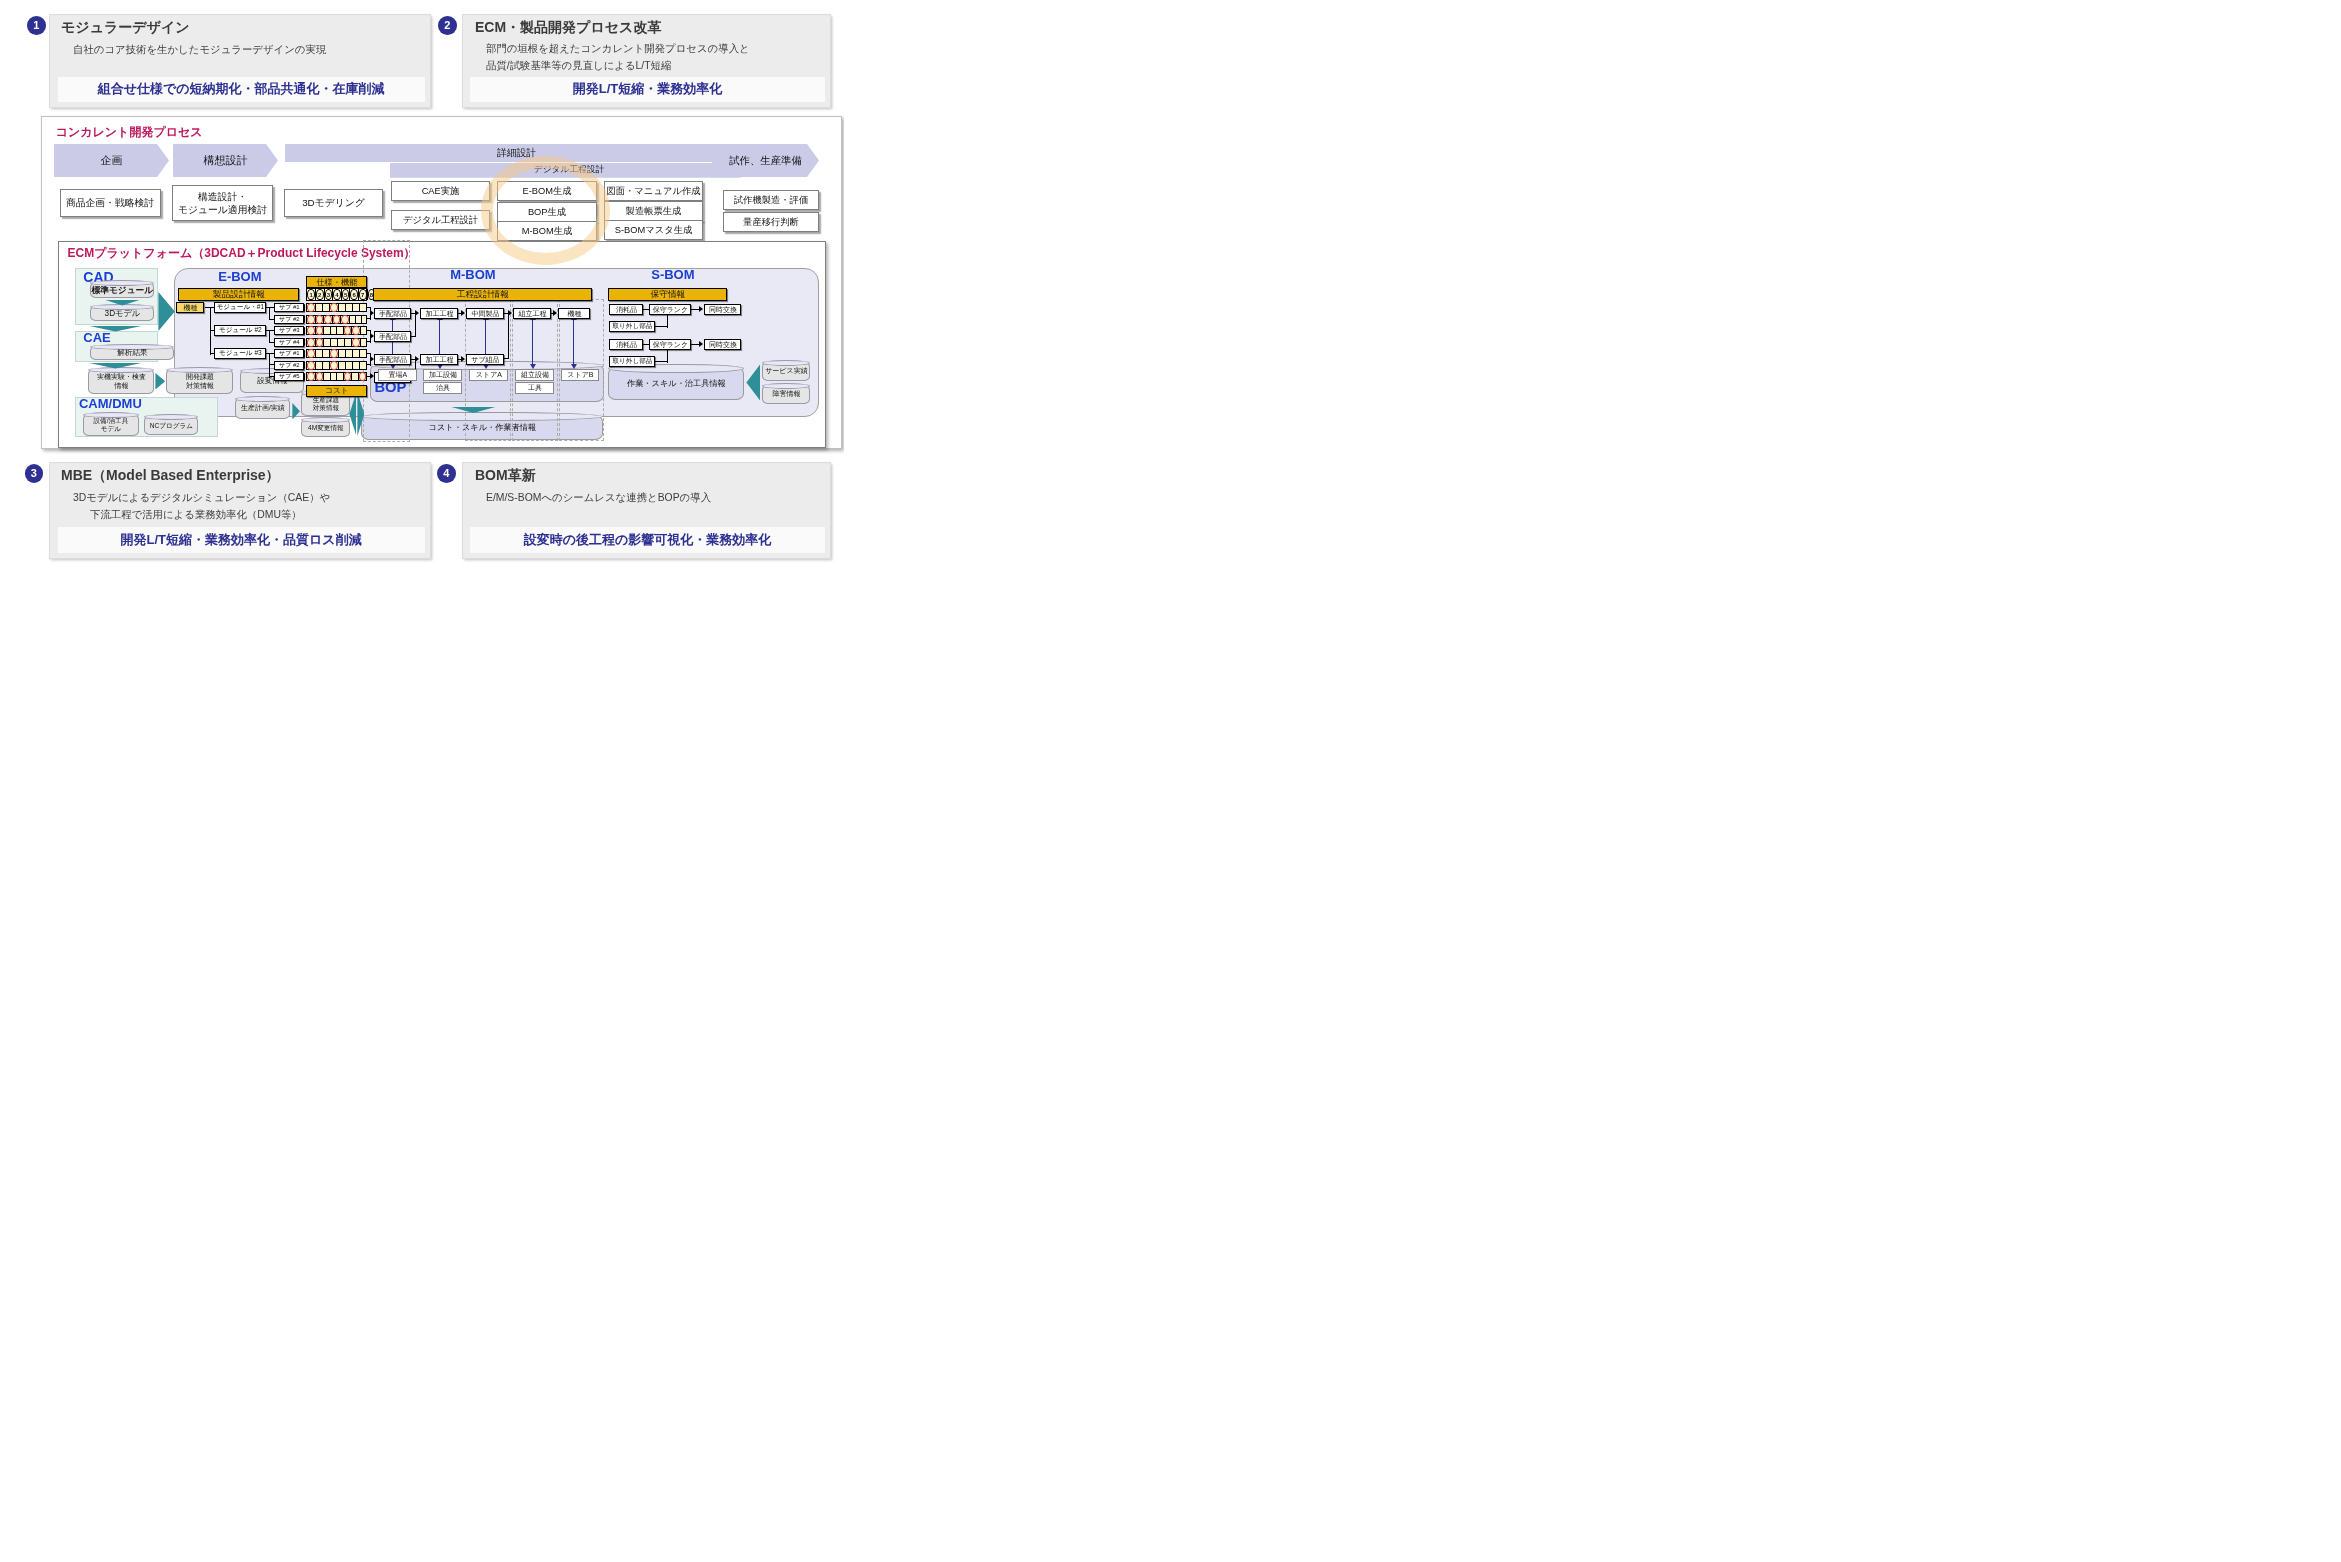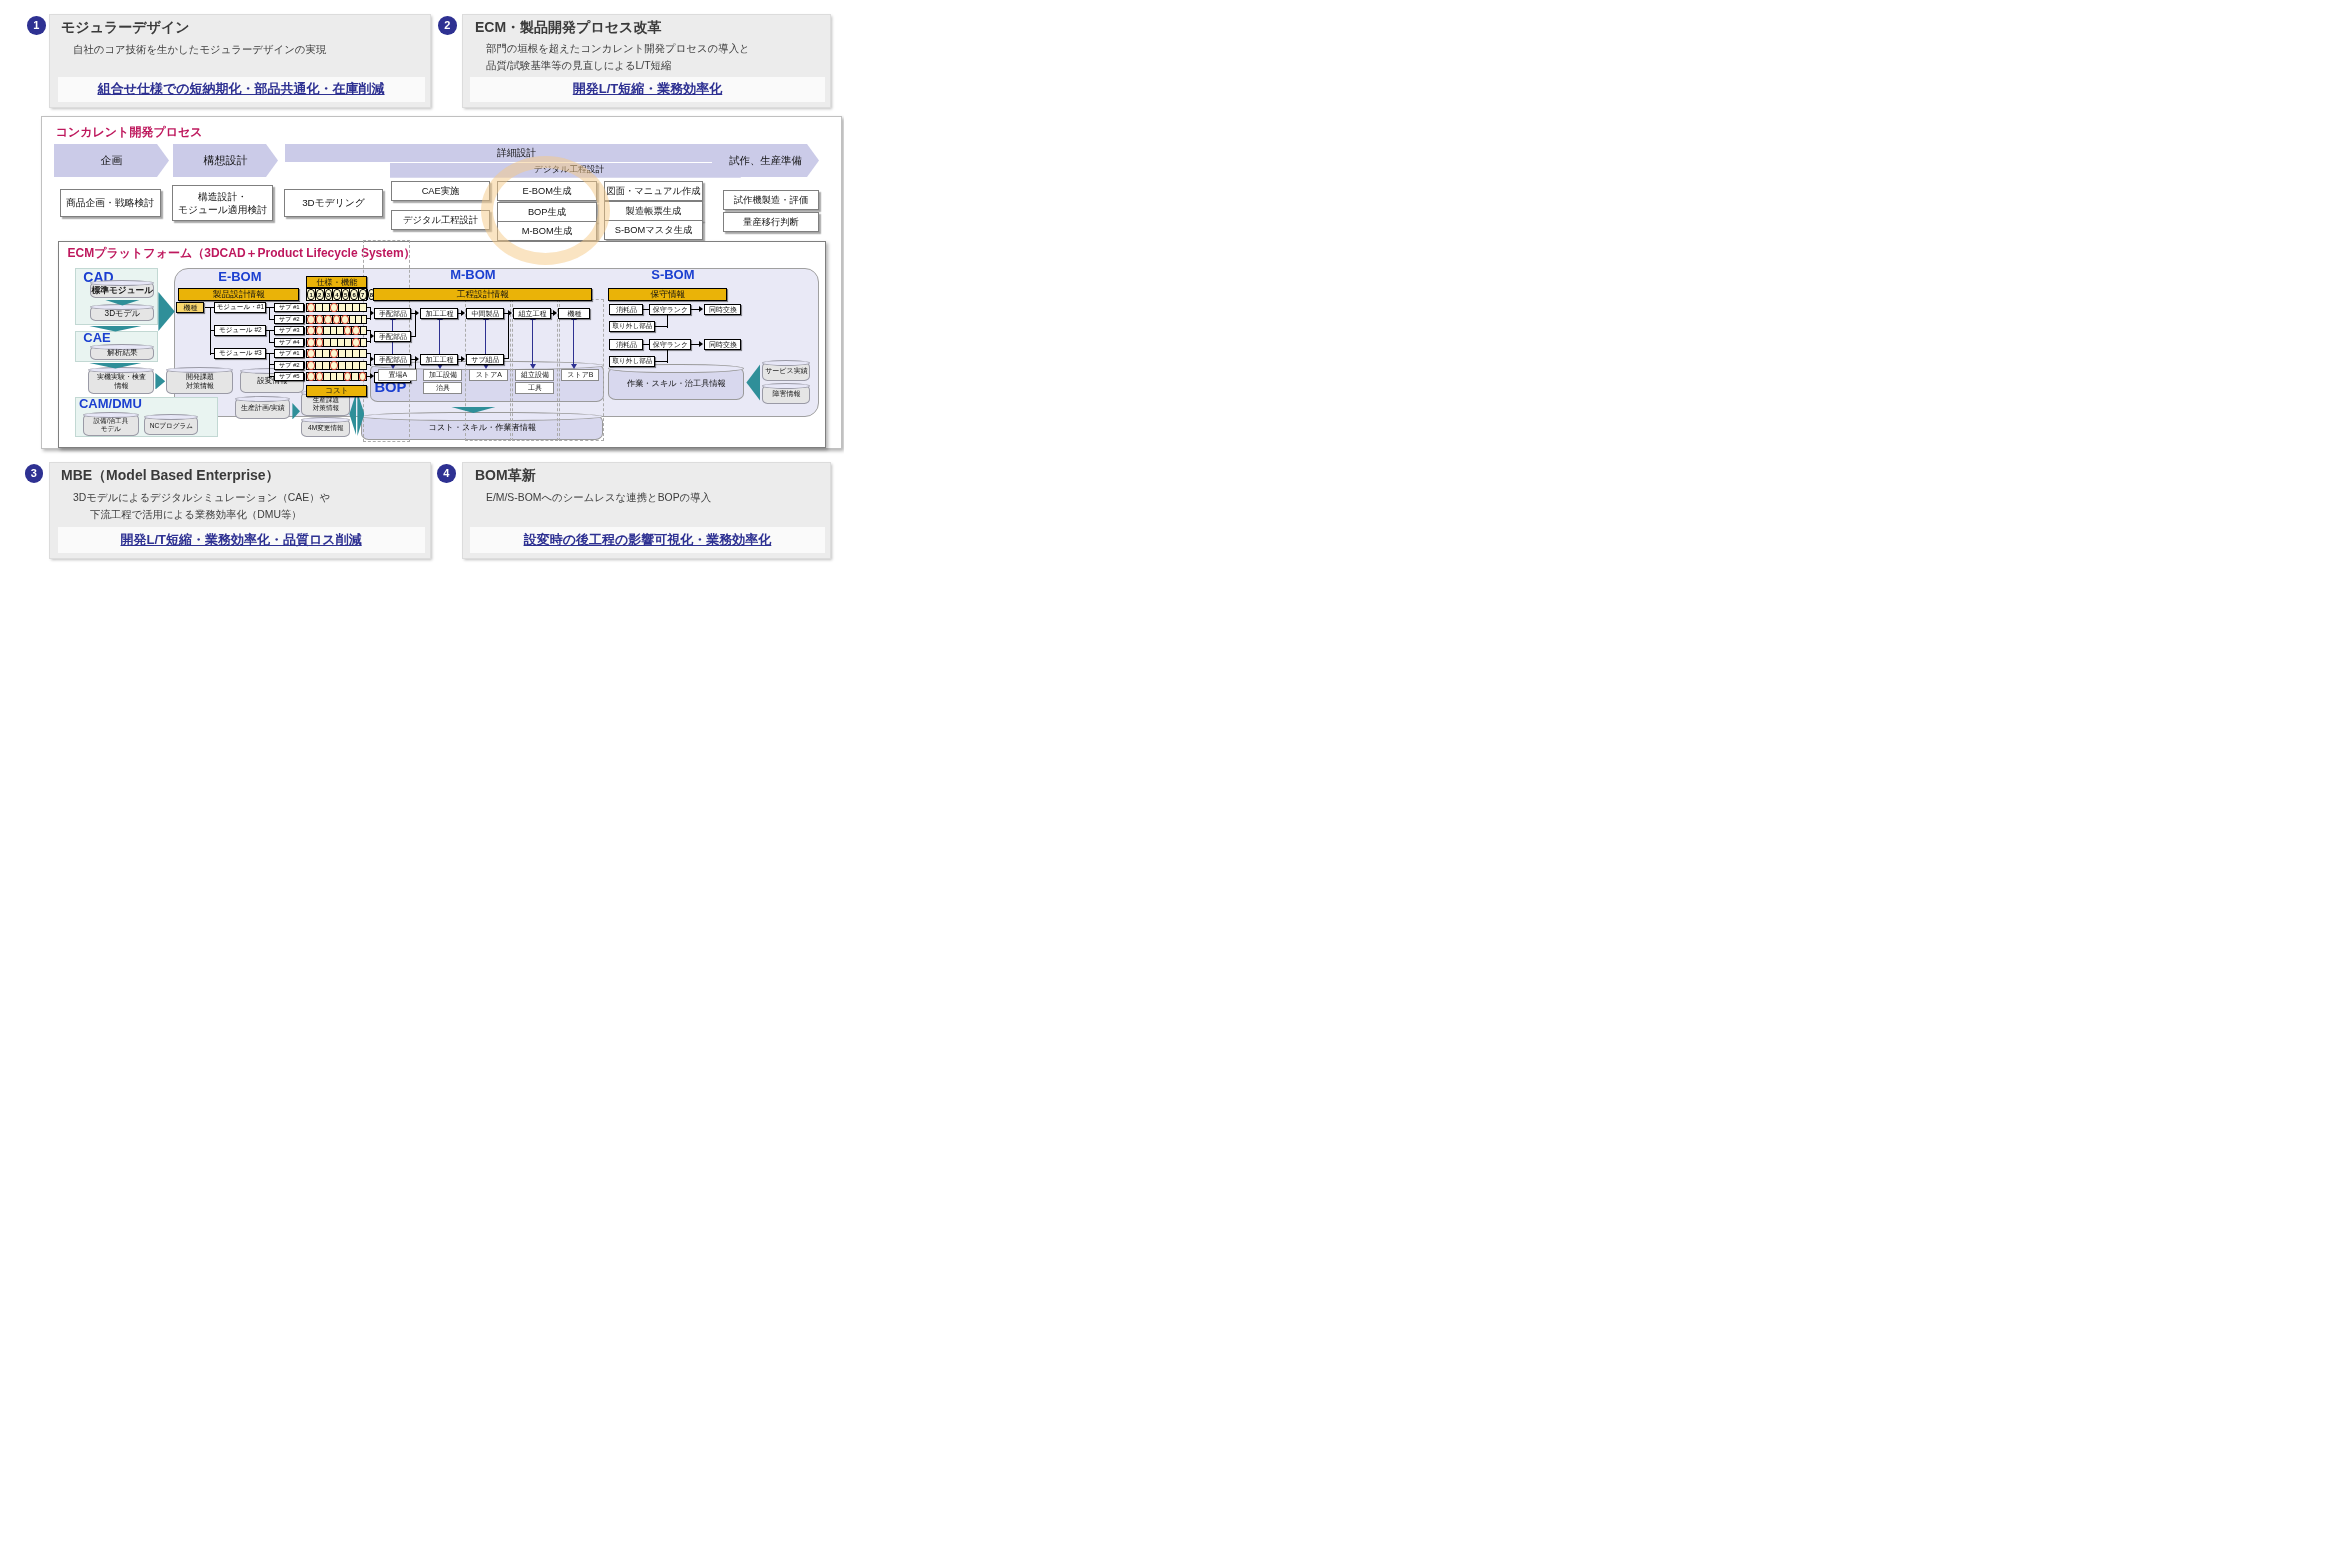--- a/index.html
+++ b/index.html
@@ -6,21 +6,21 @@
   body{font-family:"Liberation Sans","DejaVu Sans",sans-serif;color:#111;}
   .canvas{position:relative;width:844px;height:567px;background:#fff;overflow:hidden;}
   .abs{position:absolute;box-sizing:border-box;}
   
   .fpanel{background:#ececec;border:0.5px solid #dcdcdc;box-shadow:1.6px 2.2px 2.7px rgba(0,0,0,.25);}
   .badge{width:18.6px;height:18.6px;border-radius:50%;background:#2e3192;color:#fff;font-weight:bold;
          font-size:11px;display:flex;align-items:center;justify-content:center;z-index:6;}
   .ftitle{font-size:14px;font-weight:bold;color:#3a3a3a;white-space:nowrap;}
   .fsub{font-size:10.4px;color:#3c3c3c;line-height:16.4px;white-space:nowrap;}
   .fhl{background:#fafafa;color:#2e3192;font-weight:bold;font-size:13px;display:flex;
-       align-items:center;justify-content:center;white-space:nowrap;text-decoration:underline;}
+       align-items:center;justify-content:center;white-space:nowrap;}
   
   .mainpanel{background:#fff;border:0.5px solid #c0c0c0;box-shadow:1.6px 2.2px 3.3px rgba(0,0,0,.3);}
   .secttitle{font-size:12px;font-weight:bold;color:#be185d;white-space:nowrap;}
   .chev{background:#cbcbe8;display:flex;align-items:center;justify-content:center;
         filter:drop-shadow(0 1.1px 0.5px rgba(100,100,120,.8));white-space:nowrap;}
   .chev.big{clip-path:polygon(0 0,calc(100% - 12px) 0,100% 50%,calc(100% - 12px) 100%,0 100%);}
   .chev.bar{clip-path:polygon(0 0,calc(100% - 7.6px) 0,100% 50%,calc(100% - 7.6px) 100%,0 100%);}
   .wbox{background:#fff;border:1.1px solid #7f7f7f;box-shadow:1.6px 1.6px 1.1px rgba(0,0,0,.35);
         display:flex;align-items:center;justify-content:center;text-align:center;line-height:1.35;white-space:nowrap;}
   .ring{border:12px solid rgba(246,202,134,.5);border-radius:50%;z-index:5;pointer-events:none;}
@@ -155,21 +155,21 @@
       <div class="abs teal t-down" style="left:46px;top:58px;width:34px;height:5.5px;"></div>
       <div class="abs cyl" style="left:31px;top:64px;width:64px;height:15.3px;font-size:8.2px;">
           <span>3Dモデル</span>
         </div>
       <div class="abs teal t-right" style="left:99px;top:50px;width:16.4px;height:39px;"></div>
 
       <div class="abs teal t-down" style="left:30px;top:84px;width:52px;height:5.5px;"></div>
       <div class="abs mint" style="left:15.3px;top:89px;width:83px;height:31px;">
         <div class="abs bluetitle" style="left:7.6px;top:-2.2px;font-size:13px;">CAE</div>
       </div>
-      <div class="abs cyl" style="left:31px;top:104px;width:64px;height:14px;font-size:7.6px;">
+      <div class="abs cyl" style="left:31px;top:104px;width:84px;height:14px;font-size:7.6px;">
           <span>解析結果</span>
         </div>
       <div class="abs teal t-down" style="left:30px;top:121px;width:52px;height:5.5px;"></div>
 
       <div class="abs cyl" style="left:29px;top:127px;width:66px;height:25px;font-size:7px;">
         <span>実機実験・検査</span>
           <span>情報</span>
       </div>
       <div class="abs teal t-right" style="left:96px;top:131px;width:9.8px;height:16.4px;"></div>
       <div class="abs cyl" style="left:107px;top:127px;width:67px;height:25px;font-size:7px;">

